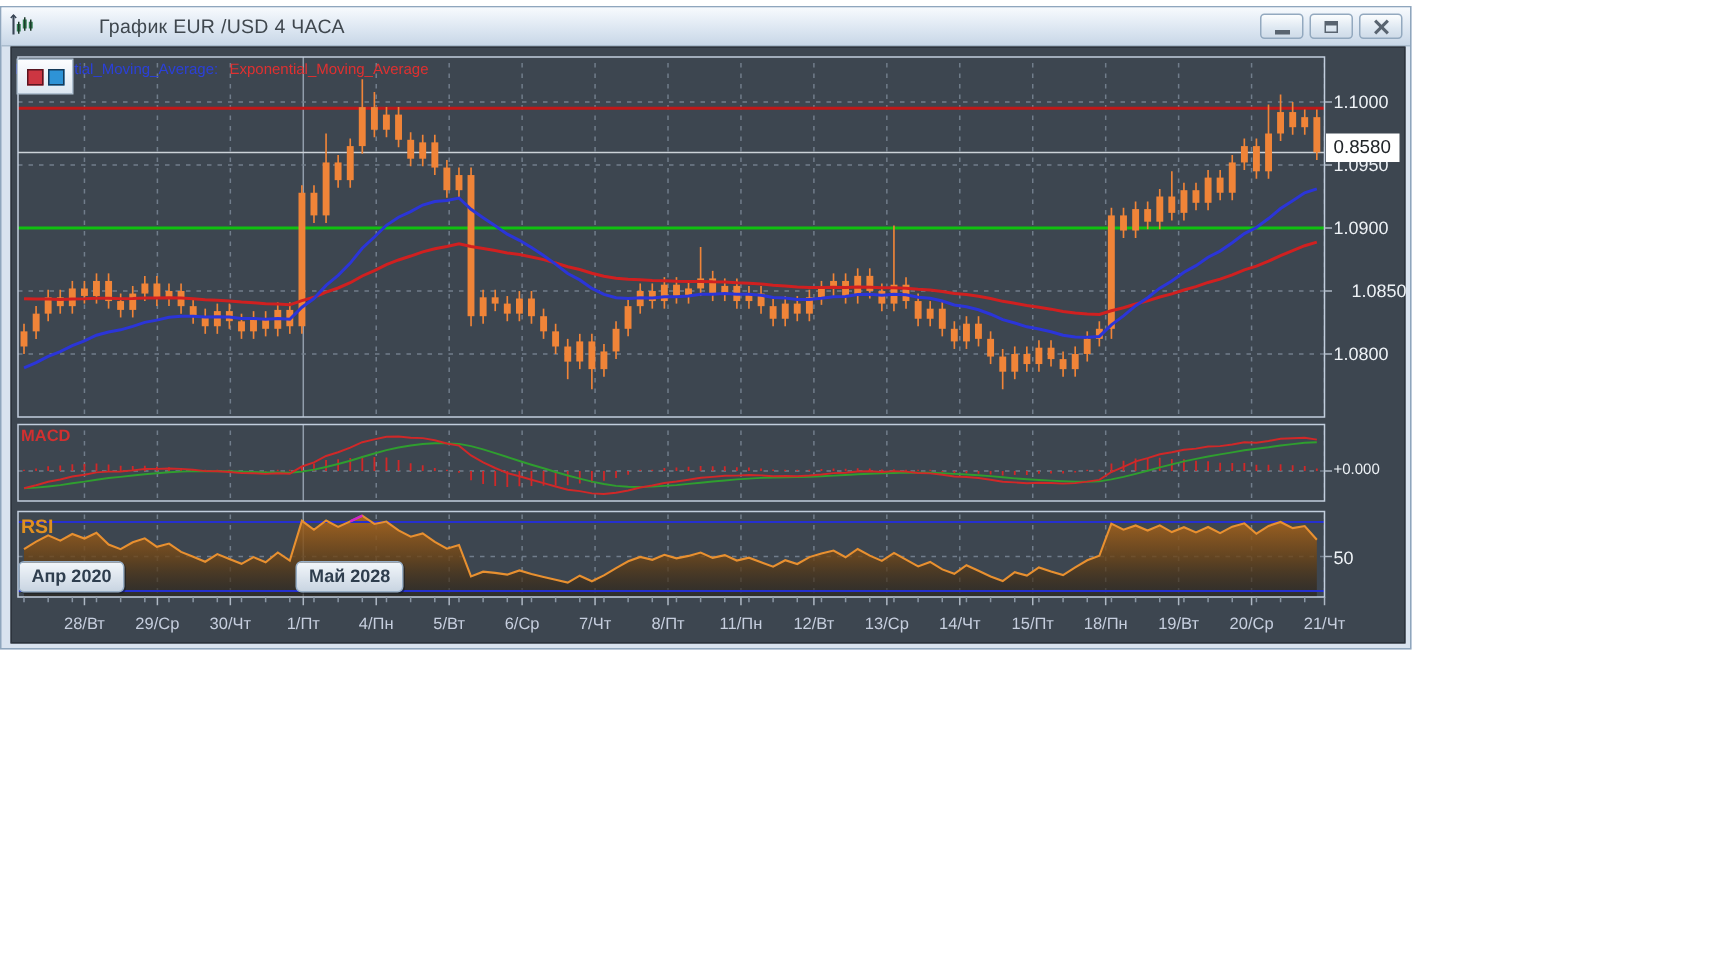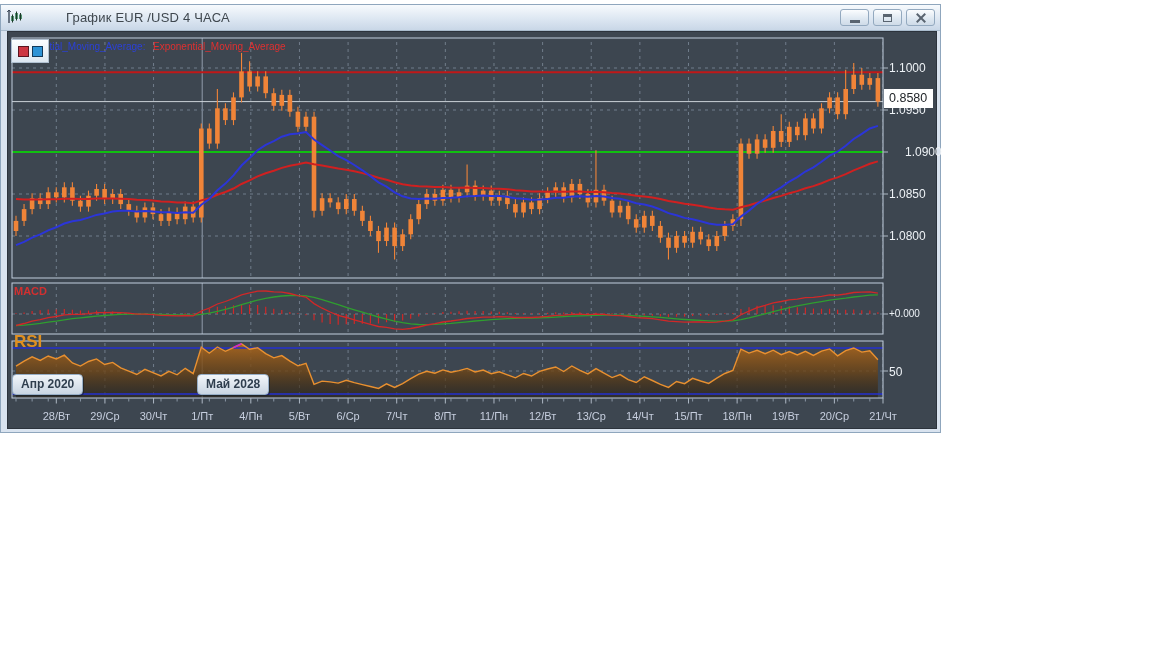--- a/index.html
+++ b/index.html
@@ -29,21 +29,21 @@
   
   .ov{position:absolute;z-index:4;}
   .legend-fast{left:10px;top:41px;z-index:3;font-size:10px;color:#2b40d8;white-space:pre;}
   .legend-slow{left:153px;top:41px;z-index:3;font-size:10px;color:#e03030;white-space:pre;}
   .chips{left:11px;top:39px;width:36px;height:22px;background:linear-gradient(#fcfdff,#dde7f1);
          border:1px solid #b0c0d0;display:flex;align-items:center;justify-content:center;gap:3px;}
   .chip{width:11px;height:11px;box-sizing:border-box;cursor:pointer;}
   .chip-red{background:#cd3642;border:1px solid #5a1520;}
   .chip-blue{background:#2e93d6;border:1px solid #143a5a;}
   .macd-label{left:14px;top:285px;font-size:11px;color:#d23030;font-weight:bold;}
-  .rsi-label{left:14px;top:332px;font-size:17px;color:#e09020;font-weight:bold;}
+  .rsi-label{left:14px;top:343px;font-size:13px;color:#e09020;font-weight:bold;}
   .ylab,.xlab{position:absolute;color:#eef2f6;font-size:12px;transform:translateY(-50%);}
   .xlab{transform:translateX(-50%);color:#c6cede;font-size:11px;top:0;}
   #y-axis-labels{left:889px;top:0;width:60px;height:433px;z-index:4;}
   #x-axis-labels{left:0;top:410px;width:940px;height:16px;z-index:4;}
   .macd-axis{left:889px;top:308px;font-size:10px;color:#eef2f6;}
   .rsi-axis{left:889px;top:365px;font-size:12px;color:#eef2f6;}
   .price-badge{left:884px;top:89px;width:49px;height:19px;background:#ffffff;color:#22262a;
                font-size:12.5px;line-height:19px;padding-left:5px;box-sizing:border-box;z-index:5;}
   .tooltip{top:374px;height:21px;line-height:19px;padding:0 8px;font-size:12px;font-weight:bold;color:#2f3e4e;
            background:linear-gradient(#f2f6fa,#c9d5e2);border:1px solid #97aec6;border-radius:4px;
@@ -601,22 +601,22 @@
   </div>
 
   <span class="ov macd-label">MACD</span>
   <span class="ov rsi-label">RSI</span>
   <span class="ov macd-axis">+0.000</span>
   <span class="ov rsi-axis">50</span>
 
   <div class="ov" id="y-axis-labels">
       <span class="ylab" style="left: 0px; top: 68px;">1.1000</span>
       <span class="ylab" style="left: 0px; top: 110px;">1.0950</span>
-      <span class="ylab" style="left: 0px; top: 152px; margin-left: 16px;">1.0900</span>
-      <span class="ylab" style="left: 0px; top: 194px; text-align: right;">1.0850</span>
+      <span class="ylab" style="left: 0px; top: 152px;">1.0900</span>
+      <span class="ylab" style="left: 12px; top: 194px; text-align: right;">1.0850</span>
       <span class="ylab" style="left: 0px; top: 236px;">1.0800</span>
     </div>
   <div class="ov" id="x-axis-labels">
       <span class="xlab" style="left: 56.3px;">28/Вт</span>
       <span class="xlab" style="left: 104.93px;">29/Ср</span>
       <span class="xlab" style="left: 153.56px;">30/Чт</span>
       <span class="xlab" style="left: 202.19px;">1/Пт</span>
       <span class="xlab" style="left: 250.82px;">4/Пн</span>
       <span class="xlab" style="left: 299.45px;">5/Вт</span>
       <span class="xlab" style="left: 348.08px;">6/Ср</span>

